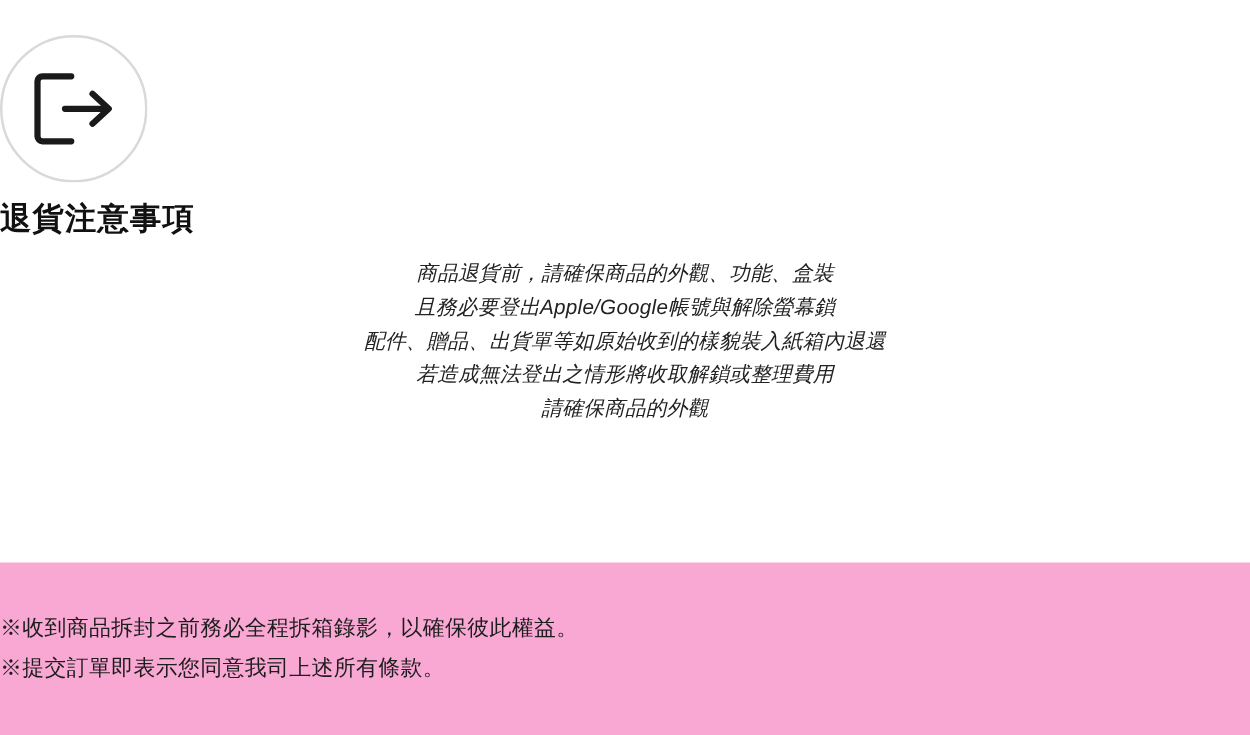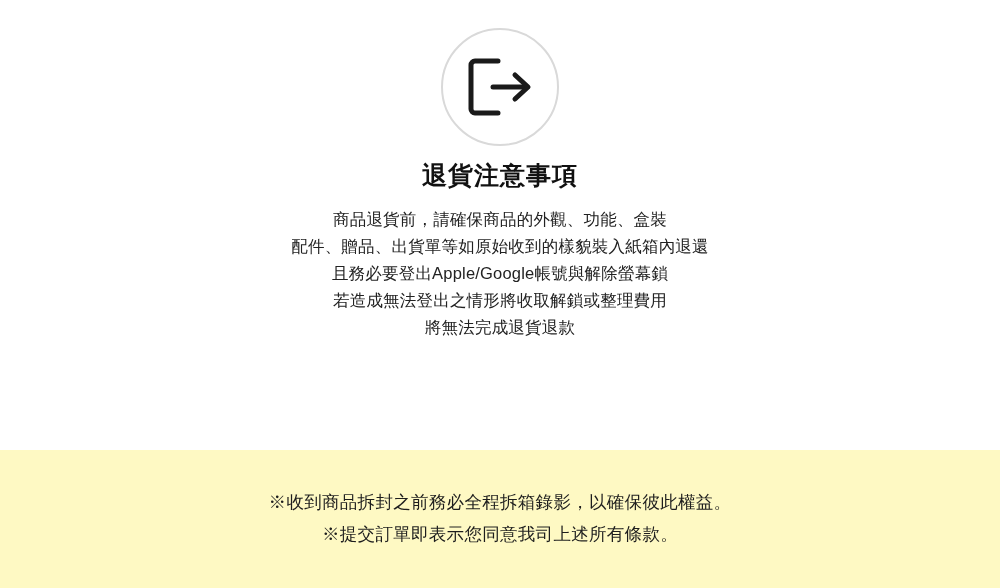--- a/index.html
+++ b/index.html
@@ -19,21 +19,20 @@
     width: 1000px;
     height: 588px;
     display: flex;
     flex-direction: column;
   }
   .top-section {
     height: 450px;
     background: #ffffff;
     display: flex;
     flex-direction: column;
-    align-items: center;
     padding-top: 28px;
     box-sizing: border-box;
   }
   .icon-wrap {
     width: 118px;
     height: 118px;
     display: flex;
     align-items: center;
     justify-content: center;
   }
@@ -48,30 +47,30 @@
     color: #111111;
     line-height: 1.2;
   }
   .notice-lines {
     margin-top: 16px;
     text-align: center;
     font-size: 16.5px;
     line-height: 27px;
     color: #222222;
     letter-spacing: 0.2px;
+    font-style: italic;
   }
   .notice-lines .line {
     white-space: nowrap;
   }
   .bottom-section {
     flex: 1;
-    background: #fef9c3;
+    background: #f9a8d4;
     display: flex;
     flex-direction: column;
-    align-items: center;
     justify-content: flex-start;
     padding-top: 36px;
     box-sizing: border-box;
   }
   .bottom-line {
     font-size: 17.5px;
     line-height: 32px;
     color: #1d1d1d;
     letter-spacing: 0.3px;
     white-space: nowrap;
@@ -90,24 +89,24 @@
         <path d="M57 33 H34 a4 4 0 0 0 -4 4 V81 a4 4 0 0 0 4 4 H57" fill="none" stroke="#1a1a1a" stroke-width="5" stroke-linecap="round" stroke-linejoin="round"></path>
         <line x1="52" y1="59" x2="86" y2="59" stroke="#1a1a1a" stroke-width="5" stroke-linecap="round"></line>
         <path d="M74 47 L87 59 L74 71" fill="none" stroke="#1a1a1a" stroke-width="5" stroke-linecap="round" stroke-linejoin="round"></path>
       </svg>
     </div>
 
     <div class="notice-title">退貨注意事項</div>
 
     <div class="notice-lines">
       <div class="line">商品退貨前，請確保商品的外觀、功能、盒裝</div>
+      <div class="line">且務必要登出Apple/Google帳號與解除螢幕鎖</div>
       <div class="line">配件、贈品、出貨單等如原始收到的樣貌裝入紙箱內退還</div>
-      <div class="line">且務必要登出Apple/Google帳號與解除螢幕鎖</div>
       <div class="line">若造成無法登出之情形將收取解鎖或整理費用</div>
-      <div class="line">將無法完成退貨退款</div>
+      <div class="line">請確保商品的外觀</div>
     </div>
 
   </div>
 
   <div class="bottom-section">
     <div class="bottom-line">※收到商品拆封之前務必全程拆箱錄影，以確保彼此權益。</div>
     <div class="bottom-line">※提交訂單即表示您同意我司上述所有條款。</div>
   </div>
 
 </div>

